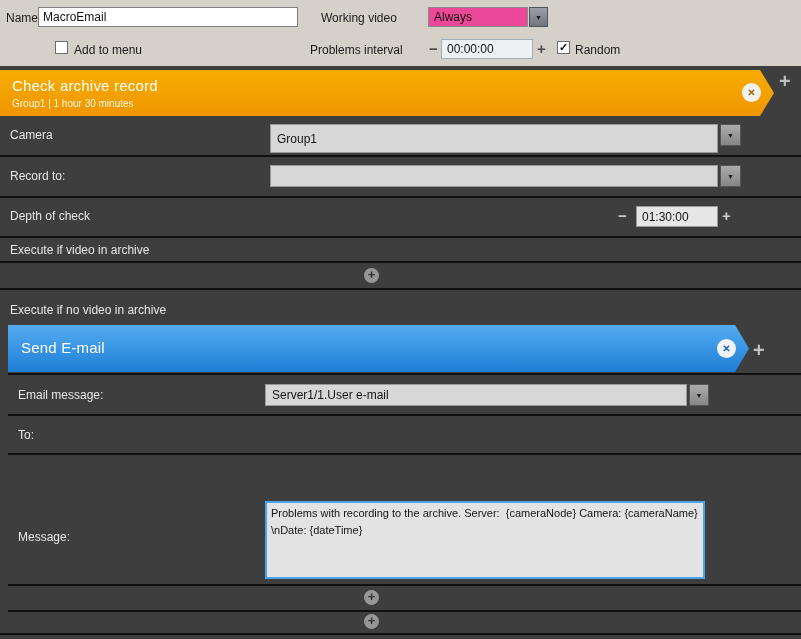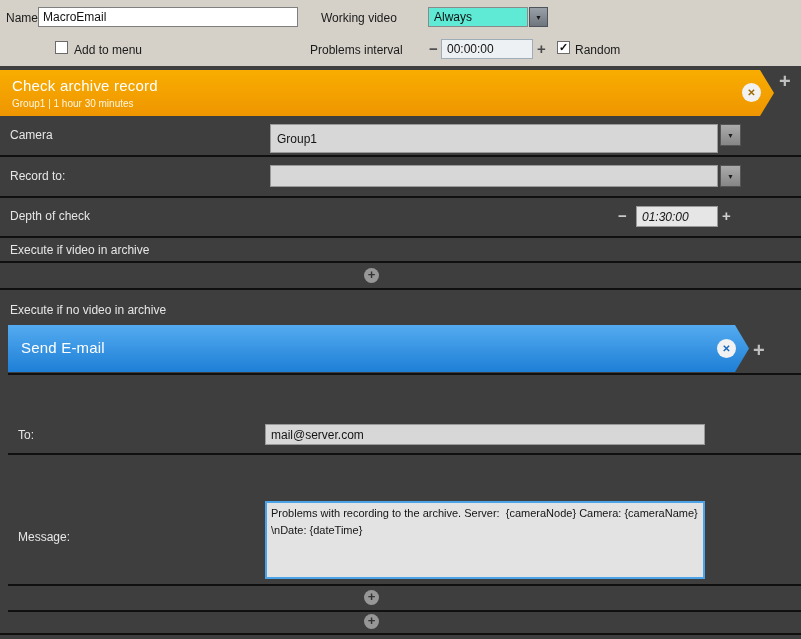--- a/index.html
+++ b/index.html
@@ -2,21 +2,21 @@
 <html><head>
 <meta charset="utf-8">
 <style>
   *{margin:0;padding:0;box-sizing:border-box}
   html,body{width:801px;height:639px;overflow:hidden}
   body{position:relative;background:#3e3e3e;font-family:"Liberation Sans",sans-serif}
   .topbar{position:absolute;left:0;top:0;width:801px;height:66px;background:#d5d1c9}
   .tb-lbl{position:absolute;font-size:12px;color:#1a1a1a;white-space:nowrap}
   .tb-input{position:absolute;background:#fff;border:1px solid #7f7f7f;font-size:12px;padding:0 4px;font-family:inherit;color:#111}
   .hb-input{position:absolute;background:#eef1f4;border:1px solid #9fadb8;font-size:12px;padding:0 5px;font-family:inherit;color:#111}
-  .combo-field{position:absolute;background:#5eead4;border:1px solid #8a8a8a;font-size:12px;color:#111;display:flex;align-items:center;padding:0 5px}
+  .combo-field{position:absolute;background:#ec4899;border:1px solid #8a8a8a;font-size:12px;color:#111;display:flex;align-items:center;padding:0 5px}
   .combo-arrow{position:absolute;background:linear-gradient(180deg,#9aa0a8,#6f757d);border:1px solid #4e545c;color:#16181c;display:flex;align-items:center;justify-content:center;font-size:7px}
   .checkbox{position:absolute;width:13px;height:13px;background:#fff;border:1px solid #6b6b6b;display:flex;align-items:center;justify-content:center;font-size:11px;font-weight:bold;color:#111;line-height:1}
   .stepper-light{position:absolute;font-size:15px;color:#4a4a4a;line-height:1;font-weight:bold}
   .stepper-dark{position:absolute;font-size:15px;color:#d0d0d0;line-height:1;font-weight:bold}
   .hdr{color:#fff;position:absolute}
   .hdr-orange{left:0;top:70px;width:774px;height:46px;background:linear-gradient(180deg,#f9ad00,#ee9600);clip-path:polygon(0 0,calc(100% - 14px) 0,100% 50%,calc(100% - 14px) 100%,0 100%)}
   .hdr-blue{left:8px;top:325px;width:741px;height:47px;background:linear-gradient(180deg,#54abf0,#1e7fd6);clip-path:polygon(0 0,calc(100% - 14px) 0,100% 50%,calc(100% - 14px) 100%,0 100%)}
   .hdr-title{position:absolute;font-size:15px;font-weight:normal;letter-spacing:.2px}
   .hdr-sub{position:absolute;font-size:10px;color:#fff6e0}
   .close-btn{position:absolute;width:19px;height:19px;border-radius:50%;background:#f2f2f2;display:flex;align-items:center;justify-content:center;font-size:10px;font-weight:bold;line-height:1}
@@ -87,21 +87,21 @@
     <span></span>
   </div>
   <div class="darrow" style="left:720px;top:8px;width:21px;height:22px">
     <span>▼</span>
   </div>
 </div>
 
 <div class="row" style="top:198px;height:40px">
   <span class="row-lbl" style="left:10px;top:11px">Depth of check</span>
   <span class="stepper-dark" style="left:618px;top:10px">−</span>
-  <input class="dinput" style="left: 636px; top: 8px; width: 82px; height: 21px; font-style: italic;" value="01:30:00">
+  <input class="dinput" style="left: 636px; top: 8px; width: 82px; height: 21px;" value="01:30:00">
   <span class="stepper-dark" style="left:722px;top:10px">+</span>
 </div>
 
 <div class="row" style="top:238px;height:25px">
   <span class="row-lbl" style="left:10px;top:5px">Execute if video in archive</span>
 </div>
 <div class="row" style="top:263px;height:27px">
   <div class="circle-plus" style="left:364px;top:5px">
     <span>+</span>
   </div>
@@ -114,24 +114,32 @@
 <div class="hdr hdr-blue">
   <span class="hdr-title" style="left:13px;top:14px">Send E-mail</span>
   <div class="close-btn close-blue" style="left:709px;top:14px">
     <span>✕</span>
   </div>
 </div>
 <span class="add-plus" style="left:753px;top:340px">+</span>
 
 <div class="email-sec">
 
+  <div class="erow" style="top:0;height:41px">
+    <span class="row-lbl" style="left:10px;top:13px">Email message:</span>
+    <div class="dfield" style="left:257px;top:9px;width:422px;height:22px">
+      <span>Server1/1.User e-mail</span>
+    </div>
+    <div class="darrow" style="left:681px;top:9px;width:20px;height:22px">
+      <span>▼</span>
+    </div>
+  </div>
 
   <div class="erow" style="top:41px;height:39px">
     <span class="row-lbl" style="left:10px;top:12px">To:</span>
-    <input class="dinput" style="left: 257px; top: 8px; width: 440px; height: 21px; background: rgb(215, 215, 215);" value="mail@server.com">
   </div>
 
 
   <div class="erow" style="top:119px;height:92px">
     <span class="row-lbl" style="left:10px;top:36px">Message:</span>
     <textarea class="msg" style="left: 257px; top: 7px; width: 440px; height: 78px;" spellcheck="false">Problems with recording to the archive. Server:  {cameraNode} Camera: {cameraName} \nDate: {dateTime}</textarea>
   </div>
 
   <div class="erow" style="top:211px;height:24px;border-bottom:none">
     <div class="circle-plus" style="left:356px;top:4px">

